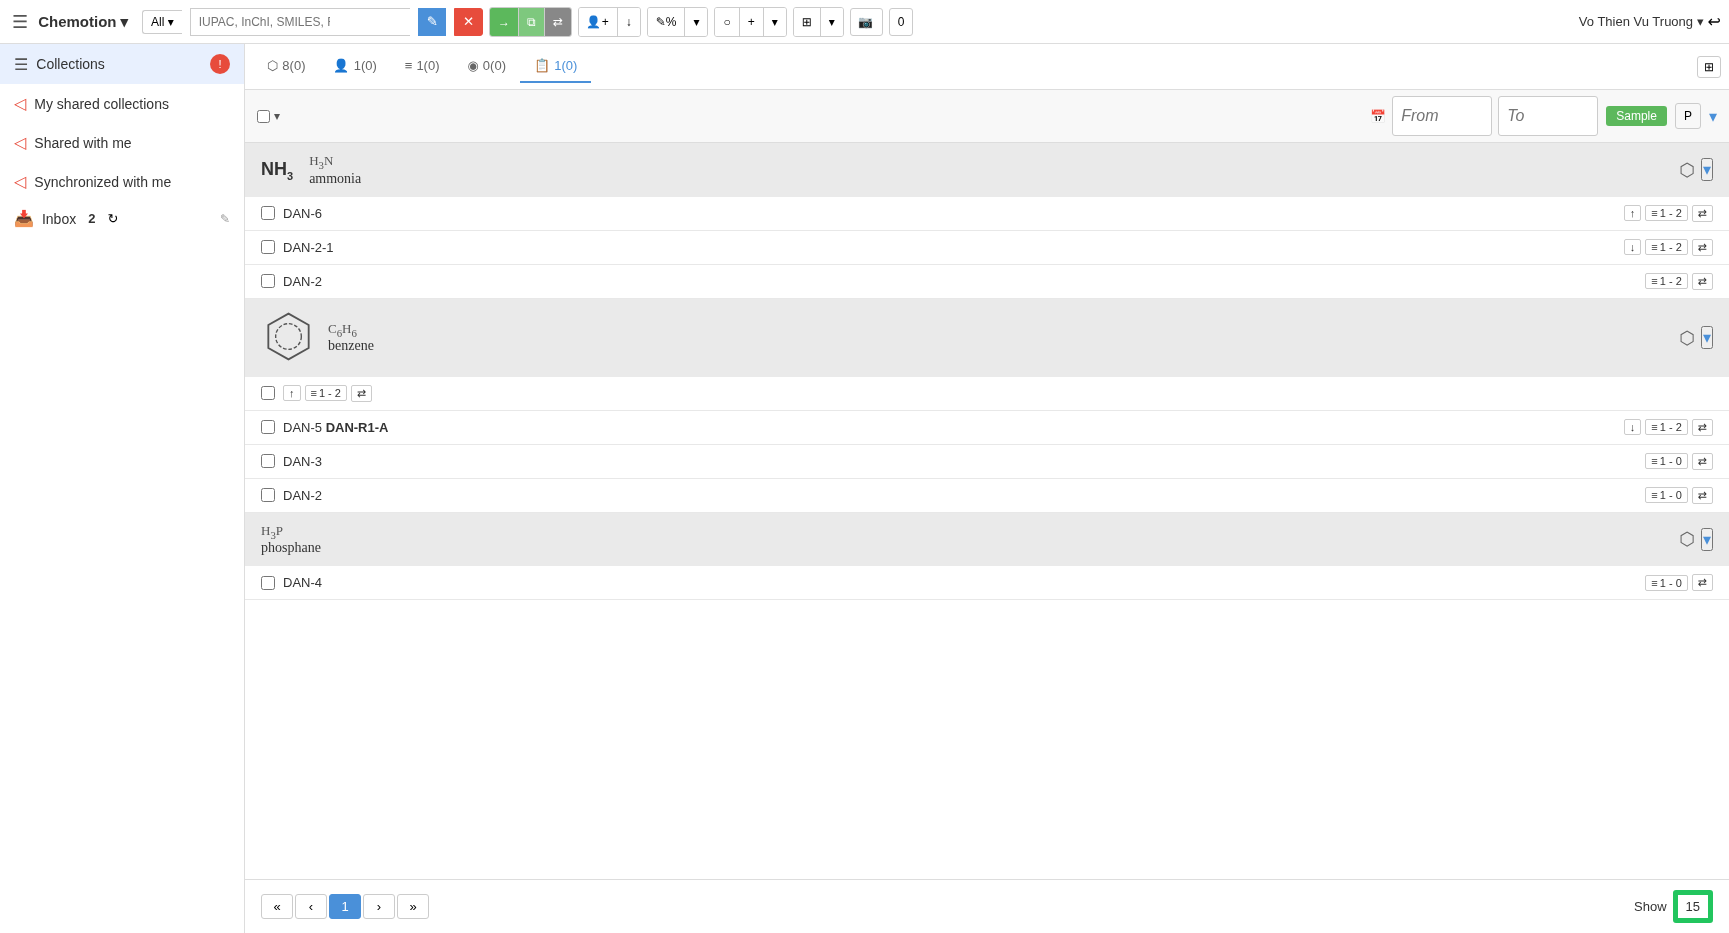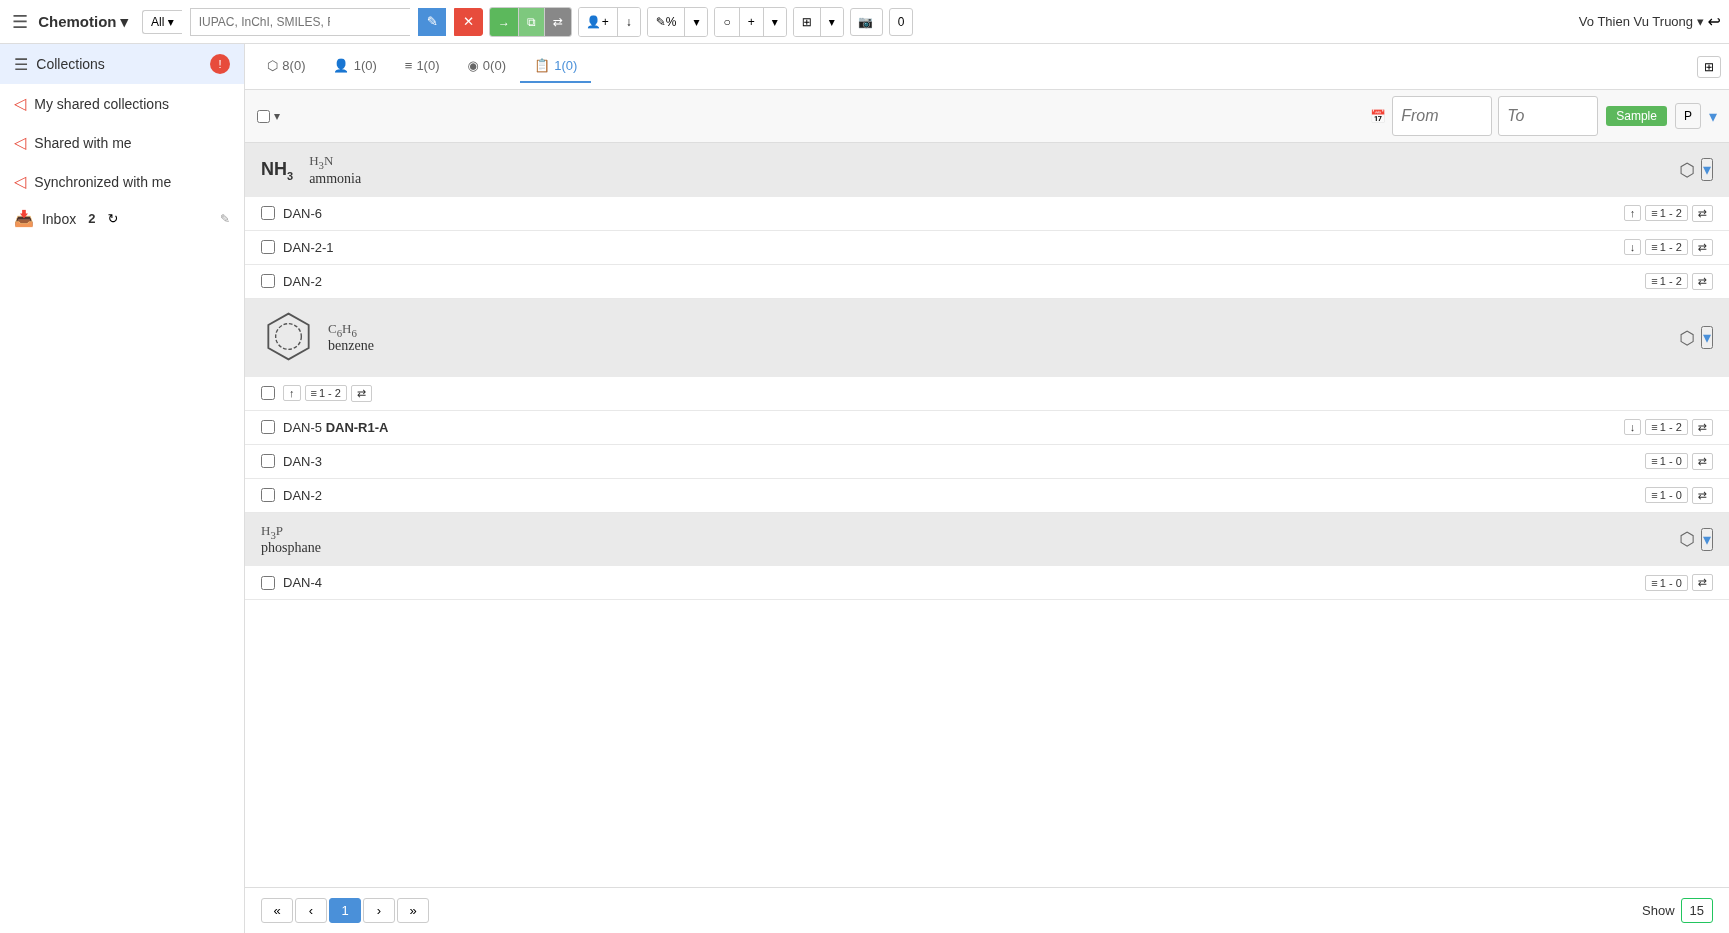--- a/index.html
+++ b/index.html
@@ -155,21 +155,21 @@
       display: flex; align-items: center; justify-content: space-between; padding: 10px 16px; border-top: 1px solid #ddd; background: #fff; flex-shrink: 0;
     }
     .pagination-controls { display: flex; gap: 2px; }
     .page-btn {
       border: 1px solid #ccc; background: #fff; padding: 4px 10px; cursor: pointer; font-size: 13px; border-radius: 3px; min-width: 32px; text-align: center;
     }
     .page-btn.active { background: #4a90d9; color: #fff; border-color: #4a90d9; }
     .page-btn:disabled { color: #ccc; cursor: default; }
     .show-group { display: flex; align-items: center; gap: 6px; }
     .show-label { font-size: 13px; }
-    .show-count { border: 1px solid #22c55e; padding: 4px 8px; border-radius: 3px; font-size: 13px; background: #fff; }
+    .show-count { border: 5px solid #22c55e; padding: 4px 8px; border-radius: 3px; font-size: 13px; background: #fff; }
   </style>
 </head>
 <body>
 
 <div class="toolbar">
   <button class="toolbar-menu-btn">☰</button>
   <div class="toolbar-brand">
     <span>Chemotion</span>
     <span style="cursor:pointer">▾</span>
   </div>

